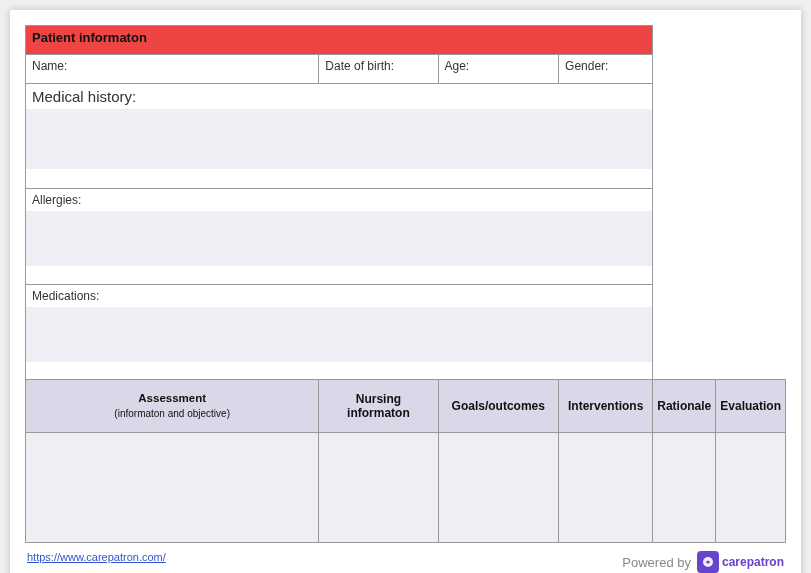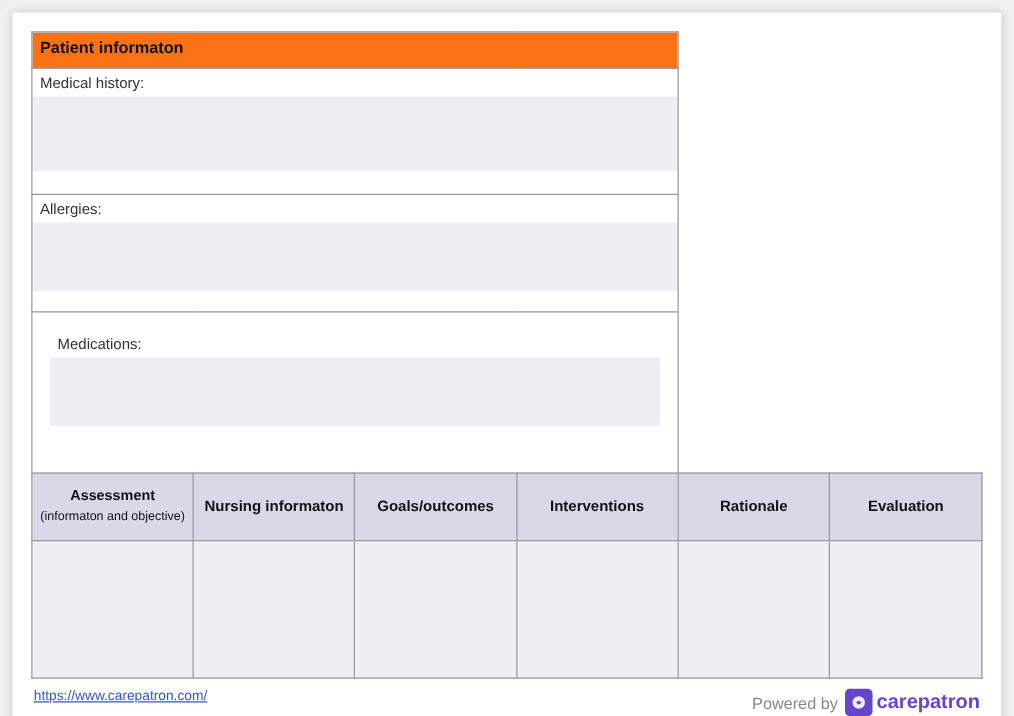--- a/index.html
+++ b/index.html
@@ -43,21 +43,21 @@
     }
 
     .main-table td,
     .main-table th {
       border: 1px solid #999;
       padding: 4px 6px;
       vertical-align: top;
     }
 
     .section-header {
-      background-color: #f97316;
+      background-color: #ef4444;
       font-weight: bold;
       font-size: 13px;
       padding: 5px 7px;
       color: #111;
     }
 
     .label-cell {
       font-size: 12px;
       color: #333;
       white-space: nowrap;
@@ -143,21 +143,21 @@
       align-items: center;
       justify-content: center;
     }
 
     .logo-icon svg {
       width: 14px;
       height: 14px;
     }
 
     .logo-text {
-      font-size: 16px;
+      font-size: 12px;
       font-weight: bold;
       color: #333;
     }
 
     .logo-text span {
       color: #6644cc;
     }
   </style>
 </head>
 <body>
@@ -165,37 +165,43 @@
 <div class="page">
 
 
   <table class="main-table">
 
     <tbody>
         <tr>
       <td colspan="4" class="section-header">Patient informaton</td>
     </tr>
 
+    <tr>
+      <td class="label-cell name-cell">Name:</td>
+      <td class="label-cell dob-cell">Date of birth:</td>
+      <td class="label-cell age-cell">Age:</td>
+      <td class="label-cell gender-cell">Gender:</td>
+    </tr>
 
     <tr>
       <td colspan="4" class="label-cell" style="padding: 0;">
-        <div style="padding: 4px 6px; font-size: 12px;">Medical history:</div>
+        <div style="padding: 4px 6px; font-size: 15px;">Medical history:</div>
         <div class="empty-cell" style="height:60px; background:#eeeef5;"></div>
       </td>
     </tr>
 
     <tr>
       <td colspan="4" class="label-cell" style="padding: 0;">
         <div style="padding: 4px 6px; font-size: 12px;">Allergies:</div>
         <div class="empty-cell" style="height:55px; background:#eeeef5;"></div>
       </td>
     </tr>
 
     <tr>
-      <td colspan="4" class="label-cell" style="padding: 14px;">
+      <td colspan="4" class="label-cell" style="padding: 0;">
         <div style="padding: 4px 6px; font-size: 12px;">Medications:</div>
         <div class="empty-cell" style="height:55px; background:#eeeef5;"></div>
       </td>
     </tr>
 
 
     <tr class="care-plan-header-row">
       <th style="width:17%;">
         <span style="font-size:11.5px; line-height:1.3;">Assessment<br><span style="font-weight:normal; font-size:10px;">(informaton and objective)</span></span>
       </th>

